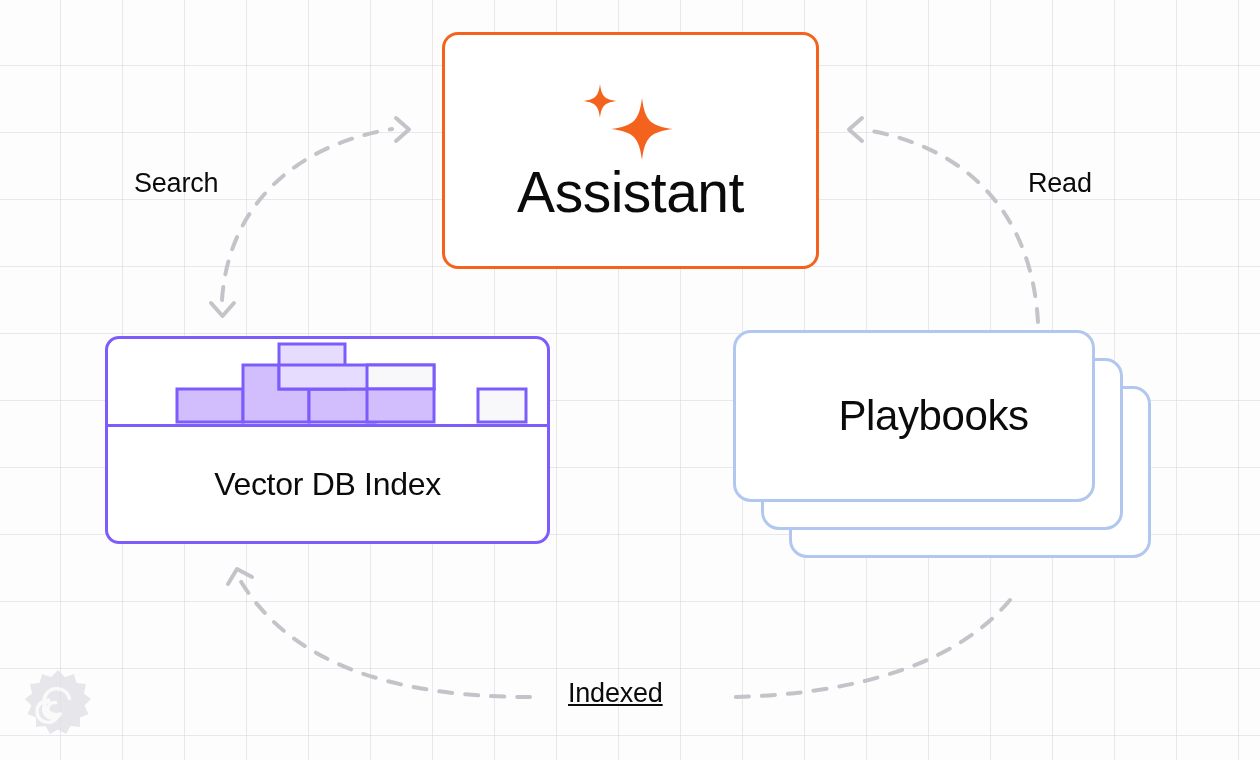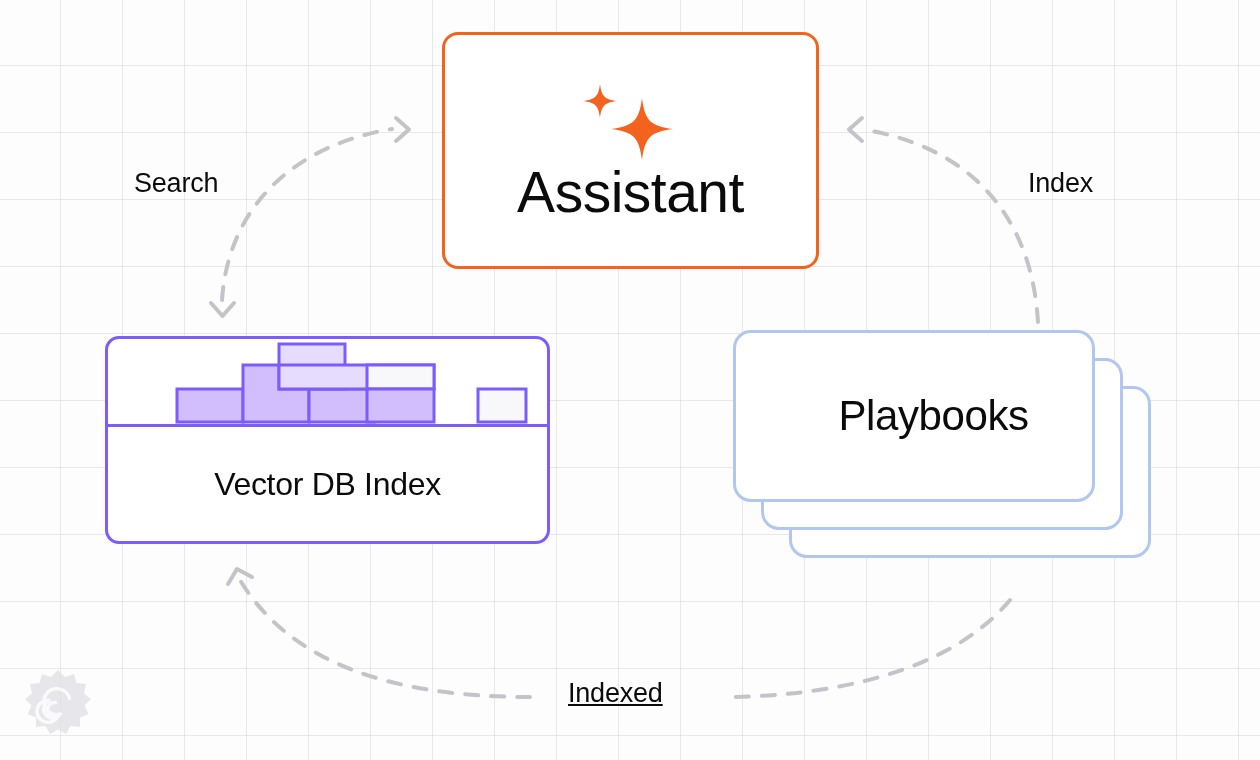--- a/index.html
+++ b/index.html
@@ -232,21 +232,21 @@
 
   <div id="playbooks-stack">
     <div class="playbook-card" id="playbook-card-3"></div>
     <div class="playbook-card" id="playbook-card-2"></div>
     <div class="playbook-card" id="playbook-card-1">
       <div id="playbooks-title">Playbooks</div>
     </div>
   </div>
 
   <div class="edge-label" id="label-search">Search</div>
-  <div class="edge-label" id="label-read">Index</div>
+  <div class="edge-label" id="label-read">Read</div>
   <div class="edge-label" id="label-indexed">Indexed</div>
 
   <svg id="grafana-logo" viewBox="0 0 68 70" fill="none">
     <path d="M34 2 L41 9 L50 6 L52.5 15 L62 16 L60 25.5 L67 31 L60.5 37.5 L64.5 46 L56 49.5 L56 59 L46.5 58 L42 66 L34 61.5 L26 66 L21.5 58 L12 59 L12 49.5 L3.5 46 L7.5 37.5 L1 31 L8 25.5 L6 16 L15.5 15 L18 6 L27 9 Z" fill="#e0e0e5"></path>
     <path d="M45.5 30.5 A13 13 0 1 0 34.5 46.5 A11 11 0 1 1 26 32.5 A9 9 0 1 0 37 44.5 A7 7 0 1 1 31.5 34.5" stroke="#fafafb" stroke-width="3.4" fill="none" stroke-linecap="round"></path>
   </svg>
 
 </div>
 
 </body></html>

